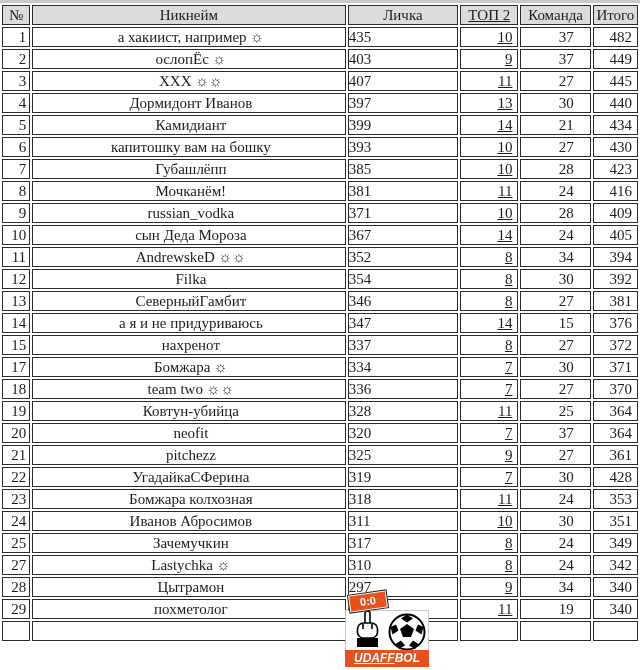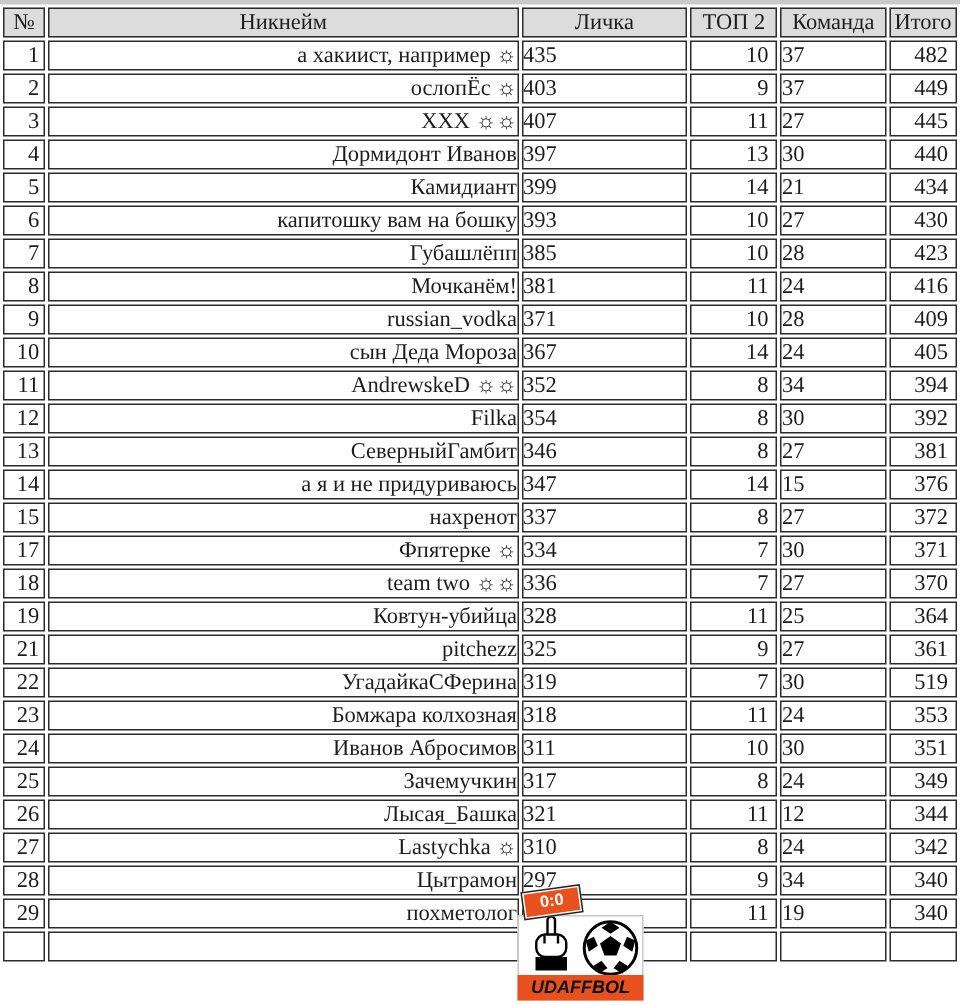--- a/index.html
+++ b/index.html
@@ -15,43 +15,43 @@
     table-layout:fixed;width:640px;
   }
   td,th{
     box-sizing:border-box;height:20px;line-height:18px;
     background:#ffffff;border:1px solid #2b2b2b;
     font-size:15px;font-weight:normal;
     overflow:hidden;white-space:nowrap;padding:0;
   }
   th{background:#dcdcdc;text-align:center;}
   .col-rank{width:28px;text-align:right;padding-right:3px;}
-  .col-nickname{width:312px;text-align:right;padding-left:4px;}
+  .col-nickname{width:312px;text-align:center;padding-left:4px;}
   .col-personal{width:110px;text-align:left;padding-right:5px;}
-  .col-top2{width:58px;text-align:right;padding-right:5px;}
-  .col-team{width:70px;text-align:left;padding-right:16px;}
+  .col-top2{width:58px;text-align:right;padding-right:5px;text-decoration:underline;}
+  .col-team{width:70px;text-align:right;padding-right:16px;}
   .col-total{width:45px;text-align:right;padding-right:5px;}
   th.col-rank,th.col-nickname,th.col-personal,th.col-top2,th.col-team,th.col-total{
     text-align:center;padding:0;
   }
   
   .logo{position:absolute;left:345px;top:592px;width:84px;height:75px;}
   .logo-box{
     position:absolute;left:0;top:18px;right:0;bottom:0;
     background:#ffffff;border:1px solid #c8c8c8;
   }
   .logo-banner{
     position:absolute;left:0;right:0;bottom:0;height:17px;
     background:#e8501d;
     font-family:"Liberation Sans","DejaVu Sans",sans-serif;
     font-weight:bold;font-style:italic;font-size:12px;line-height:17px;
     text-align:center;letter-spacing:0;
   }
-  .logo-banner .w{color:#0f172a;}
-  .logo-banner .b{color:#000000;margin-top:16px;}
+  .logo-banner .w{color:#ffffff;text-decoration:underline;}
+  .logo-banner .b{color:#ffffff;margin-top:16px;}
   .logo-sign{
     position:absolute;left:3px;top:0;width:40px;height:19px;
     background:#ffffff;border:1px solid #222222;
     transform:rotate(-8deg);box-sizing:border-box;padding:1px;
   }
   .logo-sign .inner{
     width:100%;height:100%;background:#e8501d;color:#ffffff;
     font-family:"Liberation Sans","DejaVu Sans",sans-serif;
     font-weight:bold;font-size:11px;line-height:15px;text-align:center;
   }
@@ -190,21 +190,21 @@
       <tr>
         <td class="col-rank">15</td>
         <td class="col-nickname">нахренот</td>
         <td class="col-personal">337</td>
         <td class="col-top2">8</td>
         <td class="col-team">27</td>
         <td class="col-total">372</td>
       </tr>
       <tr>
         <td class="col-rank">17</td>
-        <td class="col-nickname">Фпятерке ☼</td>
+        <td class="col-nickname">Бомжара ☼</td>
         <td class="col-personal">334</td>
         <td class="col-top2">7</td>
         <td class="col-team">30</td>
         <td class="col-total">371</td>
       </tr>
       <tr>
         <td class="col-rank">18</td>
         <td class="col-nickname">team two ☼☼</td>
         <td class="col-personal">336</td>
         <td class="col-top2">7</td>
@@ -213,34 +213,42 @@
       </tr>
       <tr>
         <td class="col-rank">19</td>
         <td class="col-nickname">Ковтун-убийца</td>
         <td class="col-personal">328</td>
         <td class="col-top2">11</td>
         <td class="col-team">25</td>
         <td class="col-total">364</td>
       </tr>
       <tr>
+        <td class="col-rank">20</td>
+        <td class="col-nickname">neofit</td>
+        <td class="col-personal">320</td>
+        <td class="col-top2">7</td>
+        <td class="col-team">37</td>
+        <td class="col-total">364</td>
+      </tr>
+      <tr>
         <td class="col-rank">21</td>
         <td class="col-nickname">pitchezz</td>
         <td class="col-personal">325</td>
         <td class="col-top2">9</td>
         <td class="col-team">27</td>
         <td class="col-total">361</td>
       </tr>
       <tr>
         <td class="col-rank">22</td>
         <td class="col-nickname">УгадайкаСФерина</td>
         <td class="col-personal">319</td>
         <td class="col-top2">7</td>
         <td class="col-team">30</td>
-        <td class="col-total">519</td>
+        <td class="col-total">428</td>
       </tr>
       <tr>
         <td class="col-rank">23</td>
         <td class="col-nickname">Бомжара колхозная</td>
         <td class="col-personal">318</td>
         <td class="col-top2">11</td>
         <td class="col-team">24</td>
         <td class="col-total">353</td>
       </tr>
       <tr>
@@ -251,28 +259,20 @@
         <td class="col-team">30</td>
         <td class="col-total">351</td>
       </tr>
       <tr>
         <td class="col-rank">25</td>
         <td class="col-nickname">Зачемучкин</td>
         <td class="col-personal">317</td>
         <td class="col-top2">8</td>
         <td class="col-team">24</td>
         <td class="col-total">349</td>
-      </tr>
-      <tr>
-        <td class="col-rank">26</td>
-        <td class="col-nickname">Лысая_Башка</td>
-        <td class="col-personal">321</td>
-        <td class="col-top2">11</td>
-        <td class="col-team">12</td>
-        <td class="col-total">344</td>
       </tr>
       <tr>
         <td class="col-rank">27</td>
         <td class="col-nickname">Lastychka ☼</td>
         <td class="col-personal">310</td>
         <td class="col-top2">8</td>
         <td class="col-team">24</td>
         <td class="col-total">342</td>
       </tr>
       <tr>

